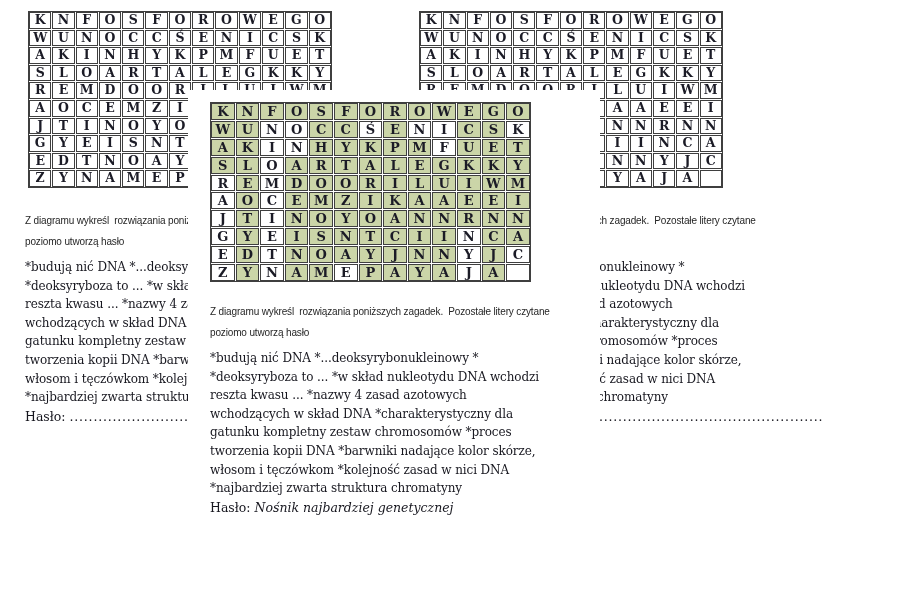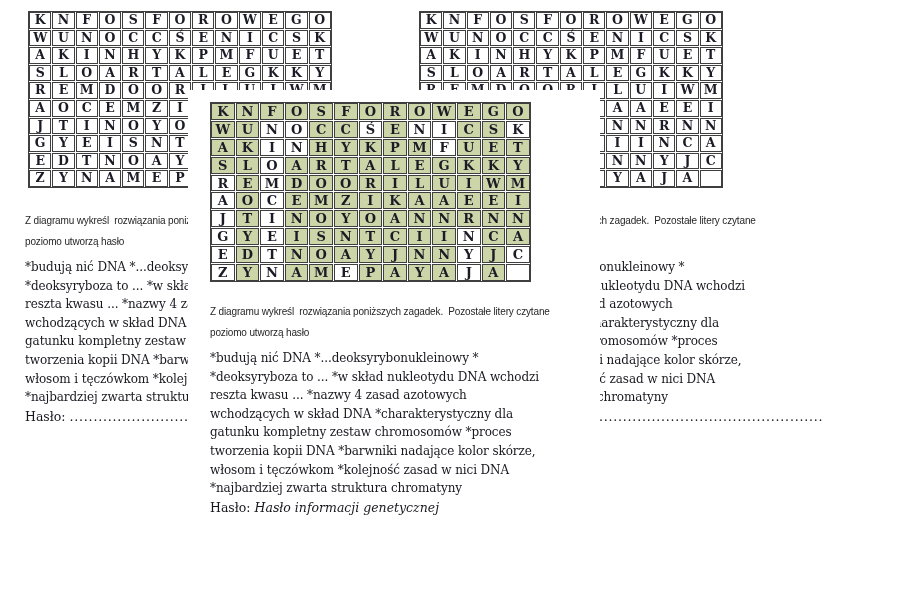--- a/index.html
+++ b/index.html
@@ -471,15 +471,15 @@
         <div class="cell hl">A</div>
         <div class="cell hl">Y</div>
         <div class="cell hl">A</div>
         <div class="cell">J</div>
         <div class="cell hl">A</div>
         <div class="cell"></div>
       </div>
     <div class="hdr h1">Z diagramu wykreśl  rozwiązania poniższych zagadek.  Pozostałe litery czytane</div>
     <div class="hdr h2">poziomo utworzą hasło</div>
     <div class="clues"><div>*budują nić DNA *...deoksyrybonukleinowy *</div><div>*deoksyryboza to ... *w skład nukleotydu DNA wchodzi</div><div>reszta kwasu ... *nazwy 4 zasad azotowych</div><div>wchodzących w skład DNA *charakterystyczny dla</div><div>gatunku kompletny zestaw chromosomów *proces</div><div>tworzenia kopii DNA *barwniki nadające kolor skórze,</div><div>włosom i tęczówkom *kolejność zasad w nici DNA</div><div>*najbardziej zwarta struktura chromatyny</div></div>
-    <div class="haslo"><span>Hasło: </span><span class="answer">Hasło informacji genetycznej</span></div>
+    <div class="haslo"><span>Hasło: </span><span class="answer">Nośnik najbardziej genetycznej</span></div>
   </div>
 </div>
 
 </body></html>

